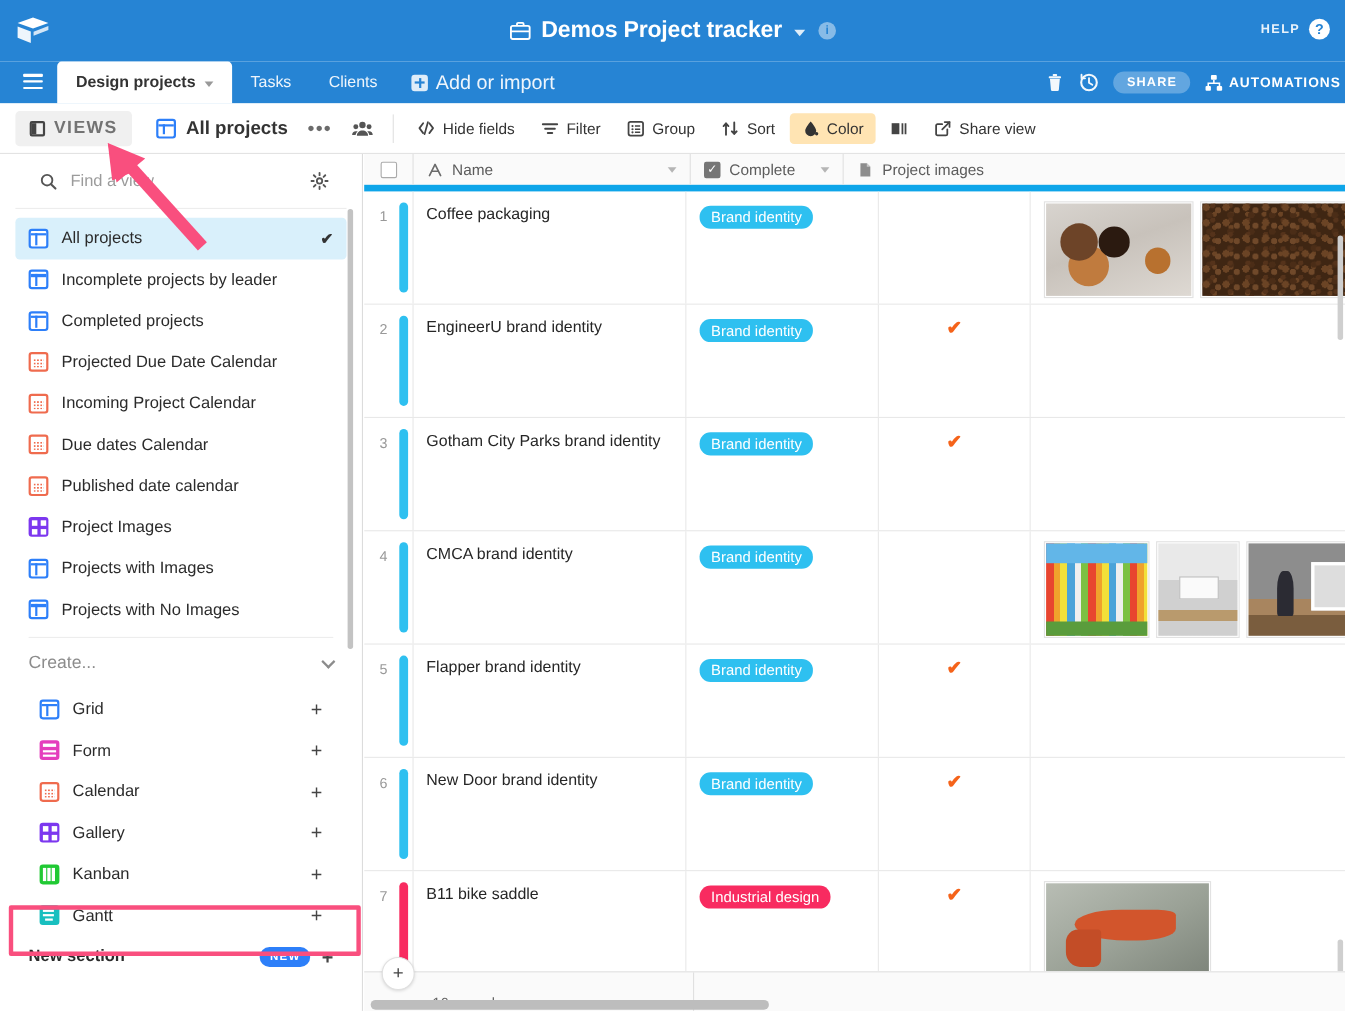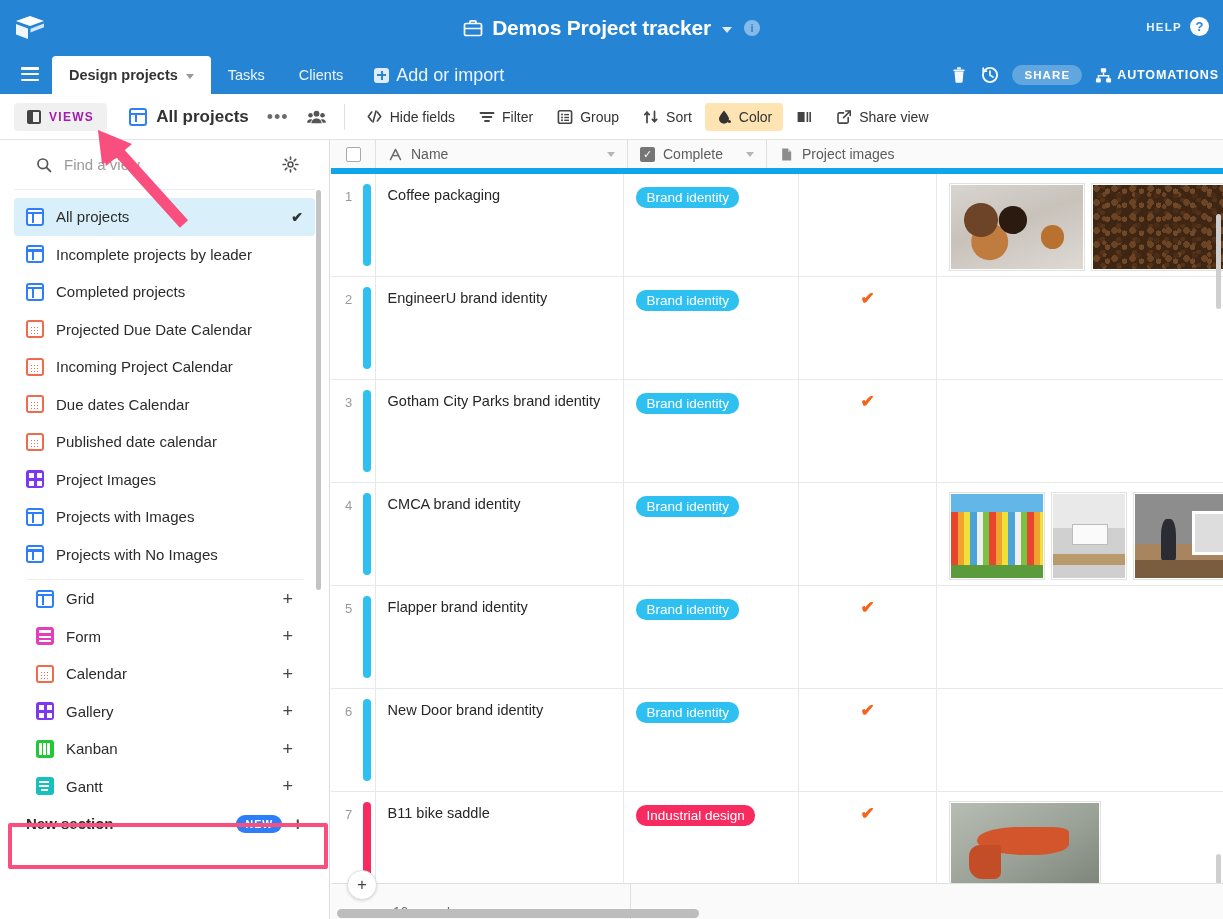--- a/index.html
+++ b/index.html
@@ -109,21 +109,21 @@
   
   .viewbar {
     position: absolute; left: 0; top: 94px; width: 1223px; height: 46px;
     background: #fff; border-bottom: 1px solid #e3e3e3;
     display: flex; align-items: center;
   }
   .views-btn {
     display: flex; align-items: center; gap: 8px;
     background: #f0f0f0; border-radius: 4px;
     padding: 7px 13px; margin-left: 14px;
-    font-size: 12px; font-weight: bold; letter-spacing: 1.3px; color: #a21caf;
+    font-size: 16px; font-weight: bold; letter-spacing: 1.3px; color: #737373;
   }
   .sidebar-glyph {
     width: 14px; height: 14px; border: 2px solid #444; border-radius: 2px;
     position: relative;
   }
   .sidebar-glyph:after {
     content:''; position: absolute; left: 0; top: 0; bottom: 0; width: 4px; background: #444;
   }
   .viewname {
     display: flex; align-items: center; gap: 9px; margin-left: 22px;
@@ -611,20 +611,24 @@
         <span class="label">Projects with Images</span>
       </div>
       <div class="v-item">
         <span class="ico ico-grid"></span>
         <span class="label">Projects with No Images</span>
       </div>
     </div>
 
     <div class="sb-sep"></div>
 
+    <div class="create-row">
+      <span class="lbl">Create...</span>
+      <span class="chev"></span>
+    </div>
 
     <div>
       <div class="c-item">
         <span class="ico ico-grid"></span>
         <span class="label">Grid</span>
         <span class="c-plus">+</span>
       </div>
       <div class="c-item">
         <span class="ico ico-form"></span>
         <span class="label">Form</span>

